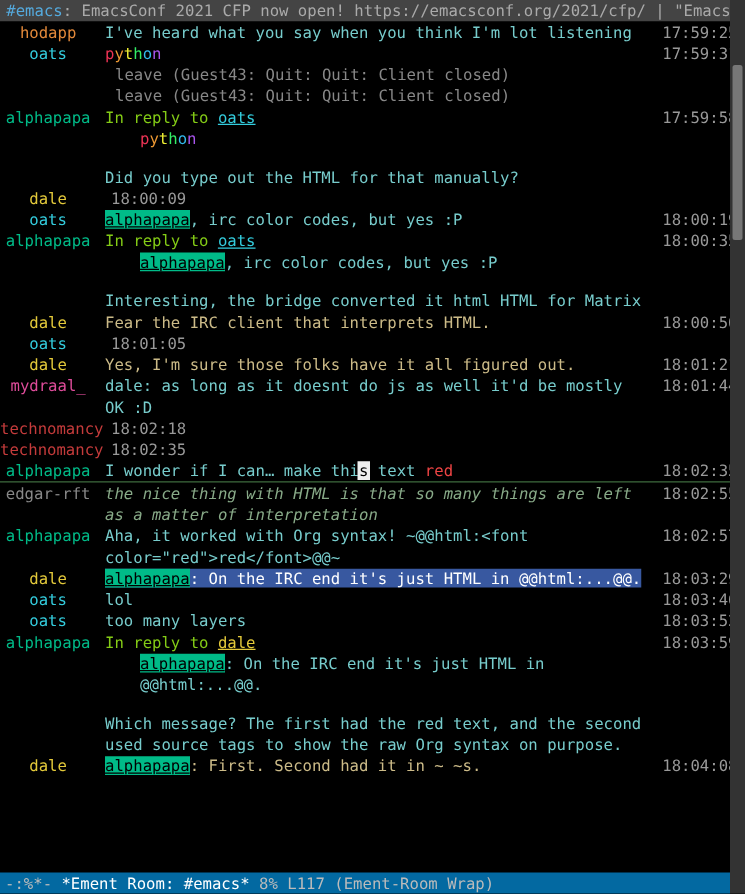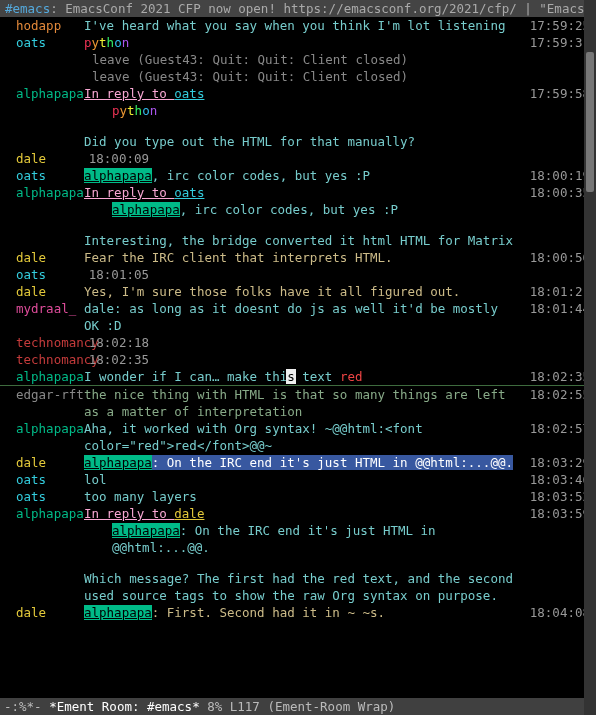--- a/index.html
+++ b/index.html
@@ -32,25 +32,24 @@
       height: 680px;
       overflow-y: auto;
     }
     .line {
       display: flex;
       padding-right: 6px;
     }
     .nick {
       width: 84px;
       flex: 0 0 84px;
-      text-align: left;
+      text-align: center;
       padding-right: 7px;
       font-weight: normal;
       white-space: nowrap;
-      padding-left: 16px;
     }
     .body {
       flex: 1 1 auto;
       padding-right: 5px;
       word-break: break-word;
     }
     .time {
       flex: 0 0 65px;
       text-align: right;
       color: #999;
@@ -64,46 +63,46 @@
     .n-technomancy { color: #c43b3b; }
     .n-edgar  { color: #888; }
     
     .rainbow span:nth-child(1){color:#e35;} 
     .rainbow span:nth-child(2){color:#e93;}
     .rainbow span:nth-child(3){color:#ee3;}
     .rainbow span:nth-child(4){color:#3e6;}
     .rainbow span:nth-child(5){color:#3be;}
     .rainbow span:nth-child(6){color:#a5e;}
     
-    .link { color:#f9a8d4; text-decoration: underline; }
+    .link { color:#84cc16; }
     .nick-link-alphapapa { background:#0b8; color:#000; text-decoration:underline; }
     .nick-link-oats { color:#3cd; text-decoration:underline; }
     .nick-link-dale { color:#e3c93a; text-decoration:underline; }
     
     .sys { color:#888; }
     .body-teal { color:#7cc; }
     .body-amber{ color:#cb8; }
     .body-pink { color:#e79; }
-    .body-gray { color:#8a8; }
+    .body-gray { color:#8a8;font-style:italic; }
     .body-red  { color:#e44; }
     .selected  { background:#3858a0; color:#fff; }
     
     .cur-divider {
       border-bottom:1px solid #3e6b3e;
       position:relative;
     }
     .cursor {
       background:#eee; color:#000;
       padding:0 1px; margin:0 -1px;
     }
     
     .modeline {
       position:absolute;
       bottom:0; left:0; right:12px;
-      background:#404040; color:#bbb;
+      background:#0369a1; color:#bbb;
       padding:0 4px;
       white-space:nowrap;
       overflow:hidden;
     }
     .modeline strong { color:#fff; font-weight:normal; }
     
     .scrollbar {
       position:absolute;
       top:0; right:0;
       width:12px;

